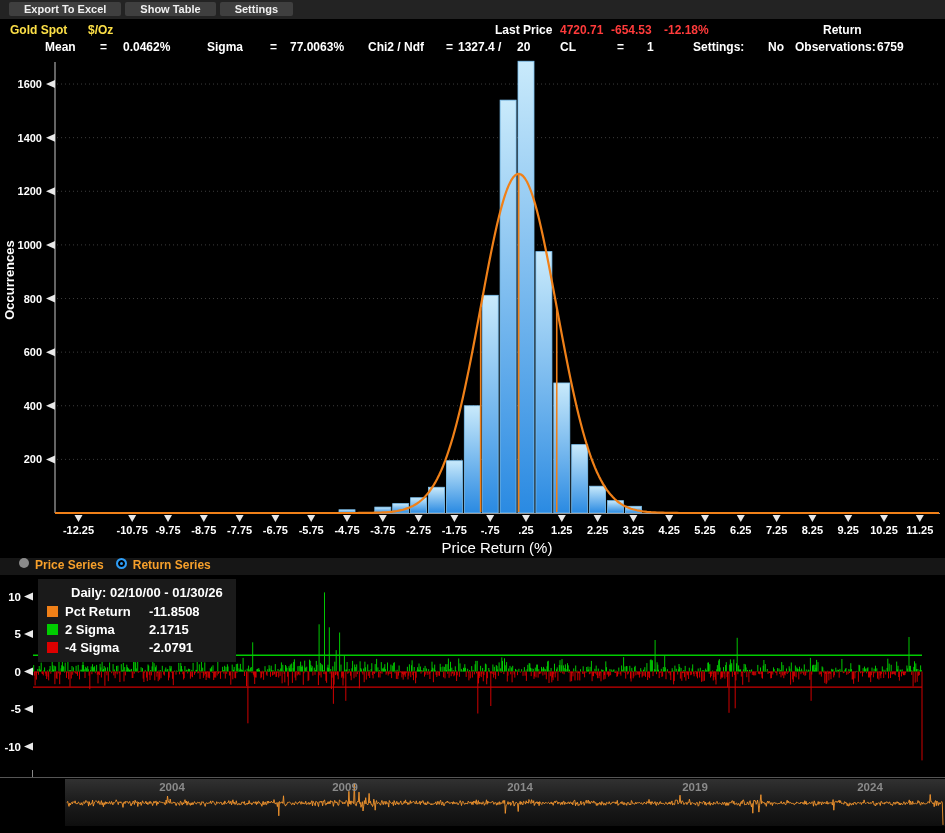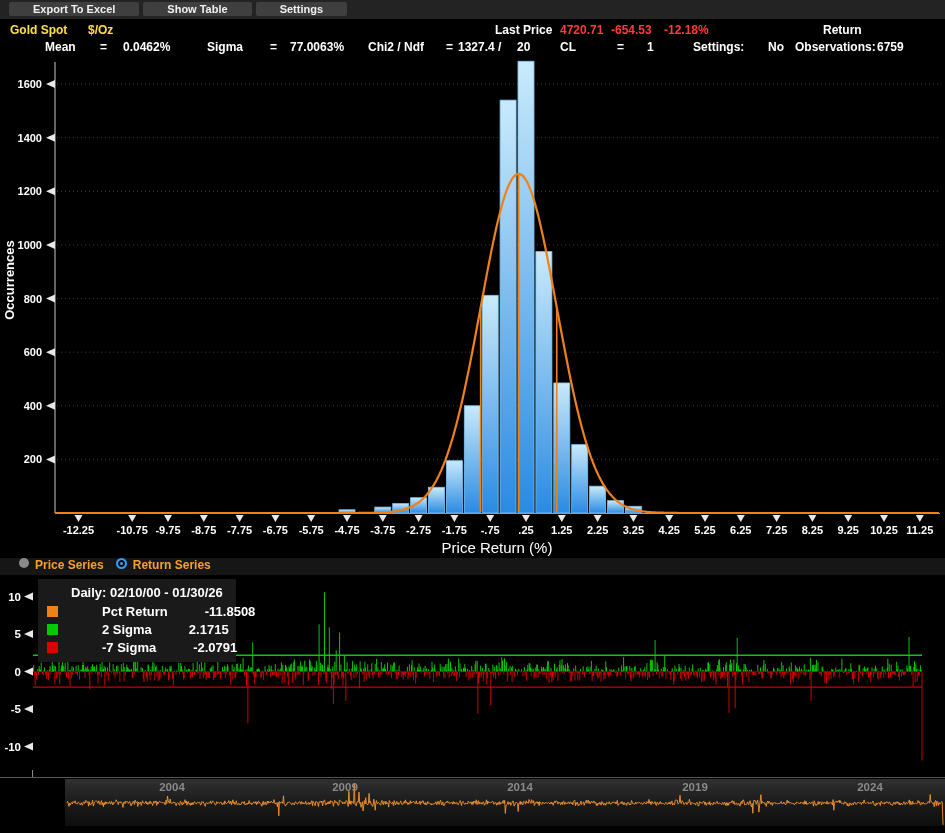--- a/index.html
+++ b/index.html
@@ -3,21 +3,21 @@
 <meta charset="utf-8">
 <style>
   html,body{margin:0;padding:0;background:#000;}
   body{width:945px;height:833px;overflow:hidden;font-family:"Liberation Sans",sans-serif;}
   .screen{position:relative;width:945px;height:833px;background:#000;}
 
   
   .toolbar{position:absolute;top:0;left:0;width:100%;height:19px;background:#232323;
            display:flex;gap:4px;padding:2px 0 0 9px;box-sizing:border-box;}
   .toolbar button{background:#3f3f3f;color:#f0f0f0;border:none;border-radius:2px;
-           font:700 11px "Liberation Sans",sans-serif;padding:0 24px;height:14px;line-height:14px;cursor:pointer;}
+           font:700 11px "Liberation Sans",sans-serif;padding:0 15px;height:14px;line-height:14px;cursor:pointer;}
 
   
   .hdr span{position:absolute;white-space:nowrap;font:700 12px "Liberation Sans",sans-serif;}
   .cyan{color:#fde047}.amber{color:#ffffff}.redv{color:#ff3b3b}.white{color:#fff}
 
   svg.chart{position:absolute;left:0;}
   #histChart{top:56px;}
   #returnChart{top:576px;}
 
   
@@ -25,21 +25,21 @@
              display:flex;padding-left:19px;box-sizing:border-box;}
   .radio{display:inline-block;border-radius:50%;box-sizing:border-box;}
   .radio.off{width:10px;height:10px;background:#8a8a8a;}
   .radio.on{width:11px;height:11px;border:2px solid #2f9df5;background:#2f9df5;box-shadow:inset 0 0 0 2px #000;}
   .rlabel{font:700 12px "Liberation Sans",sans-serif;color:#f7a02b;margin:0 12px 0 6px;}
 
   
   .tooltip{position:absolute;left:38px;top:579px;width:198px;background:#1a1a1a;
            padding:4px 9px 6px;box-sizing:border-box;z-index:5;}
   .tt-title{font:700 13px "Liberation Sans",sans-serif;color:#fff;height:19px;line-height:19px;white-space:nowrap;padding-left:24px;}
-  .tt-row{display:flex;align-items:center;height:18px;gap:37px;}
+  .tt-row{display:flex;align-items:center;height:18px;}
   .sw{width:11px;height:11px;margin-right:7px;flex:0 0 11px;}
   .tt-l{font:700 13px "Liberation Sans",sans-serif;color:#fff;width:84px;white-space:nowrap;}
   .tt-v{font:700 13px "Liberation Sans",sans-serif;color:#fff;white-space:nowrap;}
 
   
   .nav-sep{position:absolute;top:777px;left:0;width:945px;height:1px;background:#555;}
   .axis-stub{position:absolute;top:770px;left:32px;width:1px;height:7px;background:#888;}
   .navigator{position:absolute;top:779px;left:65px;width:880px;height:47px;
              background:linear-gradient(180deg,#313131,#1d1d1d 45%,#0e0e0e);text-align:right;}
   .navigator svg{display:block;}
@@ -231,21 +231,21 @@
       <span class="tt-l">Pct Return</span>
       <span class="tt-v">-11.8508</span>
     </div>
     <div class="tt-row">
       <span class="sw" style="background:#00cc00"></span>
       <span class="tt-l">2 Sigma</span>
       <span class="tt-v">2.1715</span>
     </div>
     <div class="tt-row">
       <span class="sw" style="background:#dd0000"></span>
-      <span class="tt-l">-7 Sigma</span>
+      <span class="tt-l">-4 Sigma</span>
       <span class="tt-v">-2.0791</span>
     </div>
   </div>
 
   <div class="nav-sep"></div>
   <div class="axis-stub"></div>
   <div class="navigator">
     <svg id="navChart" width="880" height="47" viewBox="0 0 880 47">
         <path d="M2.0 23.5L2.7 22.4L3.3 25.0L4.0 27.4L4.7 24.2L5.4 26.0L6.0 24.3L6.7 23.4L7.4 24.8L8.1 22.6L8.7 23.3L9.4 23.7L10.1 21.8L10.8 24.5L11.4 24.6L12.1 25.0L12.8 23.7L13.5 23.0L14.1 24.5L14.8 25.1L15.5 25.9L16.2 23.7L16.8 25.3L17.5 26.2L18.2 23.5L18.9 22.6L19.5 24.5L20.2 23.9L20.9 21.4L21.6 22.5L22.2 23.5L22.9 22.6L23.6 27.1L24.3 22.7L24.9 25.6L25.6 25.9L26.3 24.1L27.0 24.5L27.6 21.1L28.3 27.1L29.0 24.8L29.6 23.2L30.3 22.5L31.0 21.6L31.7 22.6L32.3 22.8L33.0 24.3L33.7 21.8L34.4 23.9L35.0 25.6L35.7 24.3L36.4 21.6L37.1 25.9L37.7 23.7L38.4 27.7L39.1 23.7L39.8 25.7L40.4 22.7L41.1 24.8L41.8 23.0L42.5 24.2L43.1 24.2L43.8 24.5L44.5 22.6L45.2 24.6L45.8 25.1L46.5 22.4L47.2 23.9L47.9 25.9L48.5 23.5L49.2 24.0L49.9 23.5L50.6 22.4L51.2 20.8L51.9 22.4L52.6 23.5L53.3 25.6L53.9 22.8L54.6 23.2L55.3 23.9L55.9 22.7L56.6 23.5L57.3 25.0L58.0 28.4L58.6 23.7L59.3 22.8L60.0 24.7L60.7 22.2L61.3 22.9L62.0 23.1L62.7 22.7L63.4 24.4L64.0 23.8L64.7 22.4L65.4 24.8L66.1 26.9L66.7 24.6L67.4 24.9L68.1 22.1L68.8 23.0L69.4 25.5L70.1 21.2L70.8 23.6L71.5 23.4L72.1 22.6L72.8 27.5L73.5 23.0L74.2 24.3L74.8 24.9L75.5 23.0L76.2 26.4L76.9 24.1L77.5 21.8L78.2 23.8L78.9 24.0L79.6 24.4L80.2 24.1L80.9 22.2L81.6 25.0L82.2 23.5L82.9 25.7L83.6 24.4L84.3 22.6L84.9 24.7L85.6 22.5L86.3 24.0L87.0 24.4L87.6 26.6L88.3 24.1L89.0 22.2L89.7 23.9L90.3 23.6L91.0 21.9L91.7 26.4L92.4 22.9L93.0 25.0L93.7 23.7L94.4 22.3L95.1 22.9L95.7 23.2L96.4 23.3L97.1 23.6L97.8 23.5L98.4 24.2L99.1 23.4L99.8 25.6L100.5 25.6L101.1 21.0L101.8 24.5L102.5 17.0L103.2 21.8L103.8 23.2L104.5 24.2L105.2 20.0L105.9 24.3L106.5 24.1L107.2 24.1L107.9 24.1L108.5 22.9L109.2 23.9L109.9 23.2L110.6 25.8L111.2 26.6L111.9 24.3L112.6 23.6L113.3 24.1L113.9 25.5L114.6 26.4L115.3 22.3L116.0 22.6L116.6 24.8L117.3 26.1L118.0 23.6L118.7 25.0L119.3 22.7L120.0 20.7L120.7 24.1L121.4 22.0L122.0 26.2L122.7 22.9L123.4 22.5L124.1 25.3L124.7 24.4L125.4 26.4L126.1 23.8L126.8 26.0L127.4 23.6L128.1 25.6L128.8 24.0L129.5 22.6L130.1 23.9L130.8 24.7L131.5 25.0L132.2 23.5L132.8 23.0L133.5 23.9L134.2 23.5L134.8 23.4L135.5 26.2L136.2 25.5L136.9 22.6L137.5 23.3L138.2 22.7L138.9 24.3L139.6 25.8L140.2 27.4L140.9 24.1L141.6 23.8L142.3 24.0L142.9 24.8L143.6 23.8L144.3 23.9L145.0 24.0L145.6 21.9L146.3 24.7L147.0 23.5L147.7 21.9L148.3 22.6L149.0 23.5L149.7 24.7L150.4 26.0L151.0 25.6L151.7 22.7L152.4 24.2L153.1 23.6L153.7 23.6L154.4 24.5L155.1 23.3L155.8 23.4L156.4 23.4L157.1 25.8L157.8 25.2L158.5 23.6L159.1 25.4L159.8 21.9L160.5 24.0L161.2 24.8L161.8 24.4L162.5 23.6L163.2 23.6L163.8 21.6L164.5 24.5L165.2 24.3L165.9 22.2L166.5 25.8L167.2 23.8L167.9 20.8L168.6 24.4L169.2 23.1L169.9 25.6L170.6 25.0L171.3 21.8L171.9 24.6L172.6 26.1L173.3 25.3L174.0 24.2L174.6 25.6L175.3 25.3L176.0 25.7L176.7 23.2L177.3 23.4L178.0 22.8L178.7 24.4L179.4 22.5L180.0 26.1L180.7 25.5L181.4 24.4L182.1 25.5L182.7 24.1L183.4 25.0L184.1 21.5L184.8 24.6L185.4 24.3L186.1 23.9L186.8 25.8L187.5 24.2L188.1 24.1L188.8 22.8L189.5 23.7L190.1 24.5L190.8 22.6L191.5 25.7L192.2 22.9L192.8 24.6L193.5 22.2L194.2 22.8L194.9 24.1L195.5 25.0L196.2 24.9L196.9 27.3L197.6 24.1L198.2 22.3L198.9 25.9L199.6 23.6L200.3 22.9L200.9 25.6L201.6 25.7L202.3 22.2L203.0 24.4L203.6 22.1L204.3 23.9L205.0 23.2L205.7 23.7L206.3 22.1L207.0 23.3L207.7 23.6L208.4 23.7L209.0 20.6L209.7 23.9L210.4 25.1L211.1 23.6L211.7 24.1L212.4 27.6L213.1 23.3L213.8 36.8L214.4 22.5L215.1 23.5L215.8 24.2L216.4 23.1L217.1 22.9L217.8 24.4L218.5 16.8L219.1 24.8L219.8 25.3L220.5 27.1L221.2 25.5L221.8 25.5L222.5 23.4L223.2 23.3L223.9 23.5L224.5 23.1L225.2 23.6L225.9 24.2L226.6 25.7L227.2 25.4L227.9 23.8L228.6 24.5L229.3 26.0L229.9 24.2L230.6 22.7L231.3 23.8L232.0 24.8L232.6 25.1L233.3 23.4L234.0 23.9L234.7 22.4L235.3 23.3L236.0 25.3L236.7 22.6L237.4 23.6L238.0 25.0L238.7 23.7L239.4 24.8L240.1 24.6L240.7 22.2L241.4 25.4L242.1 25.3L242.7 24.3L243.4 23.4L244.1 25.5L244.8 23.7L245.4 25.1L246.1 23.3L246.8 21.7L247.5 26.9L248.1 22.3L248.8 23.8L249.5 24.6L250.2 26.7L250.8 22.4L251.5 22.7L252.2 23.1L252.9 25.3L253.5 27.5L254.2 22.7L254.9 23.2L255.6 22.3L256.2 23.6L256.9 22.0L257.6 26.8L258.3 23.2L258.9 21.6L259.6 21.0L260.3 25.5L261.0 26.2L261.6 24.2L262.3 25.0L263.0 22.7L263.7 24.7L264.3 22.6L265.0 24.9L265.7 21.6L266.4 22.9L267.0 22.5L267.7 22.8L268.4 27.3L269.0 24.4L269.7 21.3L270.4 23.0L271.1 24.1L271.7 22.8L272.4 24.1L273.1 26.4L273.8 26.1L274.4 21.1L275.1 21.4L275.8 22.4L276.5 23.1L277.1 22.7L277.8 25.0L278.5 24.1L279.2 23.1L279.8 24.8L280.5 23.6L281.2 21.4L281.9 22.3L282.5 24.1L283.2 27.4L283.9 12.3L284.6 24.9L285.2 21.9L285.9 25.5L286.6 22.2L287.3 22.5L287.9 23.7L288.6 24.6L289.3 4.5L290.0 24.7L290.6 26.3L291.3 26.8L292.0 23.0L292.7 22.3L293.3 23.1L294.0 13.1L294.7 24.5L295.3 23.4L296.0 28.3L296.7 25.5L297.4 22.7L298.0 32.0L298.7 27.2L299.4 21.6L300.1 24.9L300.7 18.7L301.4 24.7L302.1 25.0L302.8 25.9L303.4 24.1L304.1 14.4L304.8 24.0L305.5 22.3L306.1 25.5L306.8 25.2L307.5 27.5L308.2 25.7L308.8 20.2L309.5 23.6L310.2 31.2L310.9 23.5L311.5 21.6L312.2 24.6L312.9 24.3L313.6 23.4L314.2 24.2L314.9 25.0L315.6 26.2L316.3 23.2L316.9 21.4L317.6 23.9L318.3 25.7L319.0 22.3L319.6 22.9L320.3 25.3L321.0 22.2L321.6 24.7L322.3 24.1L323.0 23.8L323.7 28.1L324.3 21.5L325.0 23.1L325.7 23.5L326.4 24.3L327.0 24.7L327.7 23.3L328.4 26.6L329.1 21.6L329.7 23.0L330.4 26.0L331.1 24.1L331.8 22.3L332.4 25.1L333.1 23.6L333.8 25.6L334.5 24.2L335.1 23.4L335.8 21.9L336.5 24.9L337.2 25.7L337.8 24.4L338.5 24.6L339.2 22.2L339.9 24.3L340.5 20.9L341.2 23.9L341.9 23.0L342.6 25.5L343.2 23.7L343.9 25.5L344.6 24.4L345.3 21.7L345.9 24.5L346.6 23.2L347.3 23.3L347.9 23.0L348.6 22.2L349.3 23.4L350.0 24.8L350.6 24.5L351.3 21.8L352.0 25.0L352.7 24.6L353.3 23.8L354.0 24.6L354.7 22.3L355.4 25.6L356.0 22.6L356.7 23.9L357.4 21.9L358.1 21.7L358.7 24.5L359.4 23.8L360.1 25.8L360.8 23.6L361.4 25.9L362.1 25.0L362.8 22.5L363.5 24.3L364.1 24.1L364.8 24.3L365.5 25.5L366.2 24.6L366.8 26.0L367.5 24.9L368.2 24.7L368.9 25.3L369.5 24.4L370.2 24.3L370.9 22.8L371.6 25.9L372.2 25.0L372.9 22.2L373.6 24.4L374.2 25.4L374.9 22.5L375.6 21.2L376.3 24.9L376.9 26.1L377.6 22.9L378.3 24.3L379.0 26.9L379.6 25.5L380.3 23.8L381.0 22.9L381.7 23.5L382.3 22.0L383.0 23.6L383.7 22.8L384.4 24.5L385.0 23.7L385.7 24.2L386.4 23.8L387.1 23.1L387.7 25.2L388.4 22.6L389.1 24.8L389.8 23.3L390.4 24.3L391.1 24.8L391.8 23.4L392.5 24.6L393.1 25.8L393.8 24.3L394.5 23.6L395.2 21.6L395.8 23.1L396.5 26.6L397.2 23.3L397.9 22.3L398.5 23.7L399.2 24.8L399.9 25.4L400.5 23.9L401.2 25.0L401.9 24.3L402.6 25.1L403.2 22.1L403.9 22.9L404.6 24.1L405.3 23.8L405.9 22.8L406.6 25.4L407.3 22.9L408.0 25.7L408.6 22.2L409.3 23.6L410.0 22.2L410.7 24.6L411.3 20.8L412.0 25.6L412.7 23.4L413.4 21.6L414.0 25.2L414.7 23.1L415.4 24.5L416.1 23.6L416.7 25.2L417.4 24.9L418.1 22.7L418.8 23.7L419.4 26.3L420.1 24.9L420.8 24.0L421.5 20.8L422.1 25.3L422.8 22.0L423.5 23.9L424.2 23.4L424.8 23.7L425.5 23.9L426.2 23.1L426.8 23.3L427.5 22.2L428.2 23.1L428.9 25.3L429.5 24.1L430.2 23.3L430.9 24.3L431.6 26.2L432.2 23.7L432.9 25.7L433.6 24.1L434.3 22.7L434.9 25.5L435.6 23.6L436.3 24.0L437.0 24.7L437.6 22.2L438.3 21.4L439.0 24.5L439.7 21.4L440.3 34.4L441.0 26.9L441.7 25.6L442.4 25.1L443.0 22.6L443.7 25.4L444.4 24.6L445.1 23.1L445.7 26.4L446.4 24.9L447.1 23.7L447.8 22.0L448.4 22.3L449.1 27.1L449.8 25.6L450.5 24.1L451.1 23.1L451.8 23.7L452.5 24.4L453.2 32.5L453.8 24.3L454.5 24.6L455.2 22.3L455.8 25.5L456.5 22.9L457.2 24.9L457.9 25.9L458.5 22.4L459.2 22.7L459.9 23.5L460.6 25.1L461.2 21.8L461.9 24.0L462.6 23.2L463.3 24.3L463.9 20.5L464.6 21.4L465.3 23.8L466.0 24.6L466.6 20.7L467.3 22.5L468.0 24.0L468.7 21.7L469.3 26.5L470.0 25.0L470.7 23.3L471.4 24.1L472.0 22.6L472.7 24.7L473.4 23.0L474.1 26.7L474.7 22.6L475.4 24.1L476.1 24.7L476.8 25.5L477.4 23.4L478.1 23.9L478.8 23.6L479.5 24.9L480.1 23.9L480.8 23.3L481.5 24.0L482.1 24.3L482.8 24.0L483.5 23.4L484.2 24.0L484.8 25.1L485.5 23.9L486.2 22.9L486.9 25.0L487.5 23.8L488.2 26.3L488.9 23.4L489.6 22.3L490.2 24.0L490.9 21.9L491.6 22.0L492.3 23.1L492.9 25.1L493.6 23.2L494.3 23.9L495.0 23.4L495.6 25.8L496.3 25.2L497.0 23.0L497.7 25.5L498.3 22.3L499.0 22.3L499.7 25.5L500.4 23.4L501.0 24.6L501.7 24.3L502.4 24.5L503.1 22.9L503.7 23.3L504.4 25.0L505.1 22.9L505.8 23.3L506.4 24.8L507.1 23.5L507.8 25.9L508.4 22.7L509.1 21.5L509.8 21.3L510.5 26.8L511.1 23.7L511.8 25.2L512.5 23.1L513.2 26.7L513.8 25.5L514.5 26.1L515.2 24.7L515.9 22.1L516.5 25.5L517.2 24.4L517.9 23.5L518.6 23.0L519.2 26.3L519.9 24.1L520.6 22.4L521.3 21.2L521.9 24.3L522.6 22.5L523.3 21.0L524.0 24.5L524.6 22.5L525.3 24.7L526.0 23.2L526.7 22.2L527.3 23.4L528.0 24.1L528.7 22.0L529.4 22.5L530.0 24.3L530.7 23.5L531.4 26.5L532.1 24.3L532.7 26.4L533.4 24.4L534.1 25.2L534.7 23.2L535.4 24.0L536.1 26.2L536.8 22.5L537.4 24.3L538.1 23.8L538.8 26.2L539.5 24.4L540.1 24.5L540.8 26.2L541.5 23.4L542.2 24.0L542.8 24.1L543.5 24.6L544.2 22.7L544.9 24.6L545.5 25.4L546.2 24.1L546.9 24.3L547.6 22.9L548.2 23.7L548.9 22.8L549.6 23.5L550.3 24.7L550.9 22.9L551.6 24.5L552.3 21.4L553.0 26.4L553.6 25.1L554.3 25.2L555.0 24.4L555.7 23.3L556.3 24.5L557.0 22.5L557.7 24.9L558.4 25.7L559.0 23.3L559.7 25.6L560.4 25.1L561.0 24.4L561.7 26.4L562.4 23.5L563.1 23.7L563.7 23.6L564.4 26.0L565.1 24.9L565.8 25.8L566.4 21.5L567.1 22.9L567.8 24.8L568.5 24.6L569.1 25.3L569.8 25.0L570.5 23.4L571.2 24.9L571.8 23.5L572.5 23.8L573.2 23.9L573.9 23.6L574.5 23.5L575.2 24.3L575.9 24.4L576.6 23.8L577.2 25.3L577.9 25.2L578.6 24.7L579.3 23.0L579.9 24.0L580.6 24.6L581.3 25.0L582.0 22.5L582.6 23.6L583.3 24.2L584.0 20.4L584.7 24.3L585.3 22.8L586.0 25.7L586.7 22.7L587.3 22.7L588.0 24.7L588.7 24.5L589.4 24.1L590.0 22.6L590.7 25.7L591.4 26.5L592.1 23.1L592.7 23.8L593.4 25.7L594.1 25.2L594.8 22.9L595.4 22.6L596.1 24.9L596.8 23.9L597.5 24.7L598.1 24.3L598.8 24.8L599.5 25.5L600.2 24.6L600.8 23.2L601.5 23.8L602.2 25.4L602.9 25.1L603.5 23.6L604.2 25.0L604.9 22.9L605.6 25.3L606.2 23.9L606.9 21.9L607.6 26.1L608.3 24.5L608.9 25.4L609.6 25.7L610.3 21.2L611.0 21.0L611.6 21.2L612.3 21.2L613.0 25.1L613.6 24.2L614.3 23.4L615.0 16.2L615.7 23.5L616.3 24.7L617.0 21.7L617.7 22.3L618.4 23.5L619.0 25.6L619.7 24.4L620.4 24.2L621.1 23.3L621.7 25.4L622.4 25.2L623.1 22.9L623.8 23.6L624.4 20.2L625.1 23.0L625.8 25.9L626.5 24.1L627.1 23.4L627.8 24.2L628.5 24.4L629.2 24.2L629.8 24.9L630.5 26.1L631.2 23.9L631.9 23.2L632.5 23.8L633.2 27.2L633.9 26.3L634.6 22.6L635.2 23.9L635.9 23.3L636.6 24.1L637.3 24.7L637.9 23.5L638.6 22.1L639.3 22.9L639.9 25.7L640.6 23.1L641.3 26.3L642.0 24.4L642.6 24.4L643.3 23.6L644.0 25.4L644.7 22.6L645.3 26.3L646.0 24.2L646.7 24.7L647.4 24.9L648.0 25.8L648.7 23.1L649.4 24.3L650.1 24.9L650.7 24.8L651.4 23.3L652.1 22.3L652.8 24.6L653.4 25.2L654.1 24.1L654.8 23.9L655.5 24.6L656.1 25.2L656.8 25.7L657.5 23.3L658.2 24.3L658.8 25.5L659.5 23.1L660.2 24.1L660.9 26.6L661.5 23.7L662.2 26.4L662.9 23.7L663.6 26.3L664.2 23.8L664.9 23.3L665.6 23.7L666.2 23.9L666.9 21.8L667.6 21.8L668.3 24.6L668.9 22.2L669.6 25.5L670.3 25.1L671.0 24.6L671.6 23.8L672.3 26.2L673.0 25.4L673.7 24.3L674.3 26.0L675.0 27.2L675.7 23.4L676.4 22.4L677.0 24.8L677.7 21.3L678.4 20.9L679.1 23.0L679.7 25.9L680.4 25.5L681.1 25.6L681.8 25.3L682.4 22.9L683.1 24.5L683.8 25.8L684.5 22.4L685.1 21.7L685.8 25.4L686.5 27.9L687.2 24.5L687.8 34.2L688.5 22.3L689.2 21.0L689.9 22.4L690.5 21.9L691.2 25.3L691.9 24.1L692.5 21.0L693.2 24.8L693.9 33.1L694.6 26.2L695.2 22.0L695.9 15.7L696.6 24.7L697.3 22.5L697.9 23.5L698.6 23.6L699.3 23.5L700.0 25.3L700.6 24.4L701.3 27.3L702.0 23.5L702.7 22.1L703.3 24.3L704.0 22.2L704.7 23.0L705.4 25.4L706.0 23.6L706.7 24.1L707.4 26.6L708.1 23.6L708.7 24.4L709.4 23.7L710.1 23.5L710.8 24.8L711.4 24.3L712.1 24.9L712.8 25.0L713.5 24.1L714.1 24.9L714.8 24.1L715.5 24.1L716.2 22.4L716.8 24.5L717.5 24.6L718.2 24.7L718.8 23.0L719.5 24.6L720.2 25.5L720.9 25.7L721.5 22.5L722.2 21.2L722.9 24.1L723.6 22.2L724.2 23.9L724.9 24.0L725.6 23.4L726.3 24.6L726.9 24.2L727.6 24.4L728.3 24.3L729.0 25.7L729.6 25.6L730.3 24.2L731.0 24.7L731.7 23.0L732.3 23.4L733.0 24.1L733.7 24.2L734.4 24.4L735.0 25.0L735.7 23.2L736.4 24.0L737.1 23.3L737.7 24.6L738.4 23.6L739.1 25.4L739.8 21.7L740.4 25.0L741.1 22.4L741.8 25.7L742.5 24.7L743.1 24.9L743.8 24.4L744.5 23.3L745.2 24.6L745.8 24.1L746.5 24.2L747.2 22.7L747.8 23.3L748.5 27.2L749.2 21.8L749.9 23.8L750.5 26.0L751.2 26.6L751.9 25.0L752.6 25.2L753.2 22.5L753.9 25.4L754.6 23.0L755.3 23.3L755.9 23.4L756.6 26.0L757.3 22.8L758.0 23.7L758.6 24.7L759.3 23.3L760.0 24.3L760.7 23.8L761.3 24.8L762.0 22.2L762.7 25.1L763.4 24.9L764.0 23.5L764.7 24.3L765.4 23.8L766.1 23.5L766.7 23.7L767.4 26.1L768.1 20.6L768.8 31.2L769.4 24.7L770.1 22.5L770.8 22.3L771.5 22.4L772.1 23.6L772.8 22.3L773.5 23.1L774.1 21.1L774.8 24.0L775.5 21.7L776.2 24.0L776.8 24.7L777.5 23.9L778.2 24.7L778.9 25.3L779.5 22.7L780.2 23.0L780.9 24.3L781.6 23.8L782.2 26.8L782.9 24.6L783.6 27.1L784.3 26.7L784.9 23.8L785.6 24.6L786.3 26.2L787.0 24.4L787.6 24.6L788.3 25.9L789.0 23.3L789.7 23.6L790.3 23.5L791.0 25.5L791.7 24.9L792.4 23.9L793.0 23.1L793.7 23.8L794.4 24.2L795.1 23.6L795.7 23.7L796.4 25.5L797.1 23.4L797.8 23.8L798.4 24.1L799.1 20.9L799.8 23.8L800.4 24.4L801.1 24.4L801.8 23.7L802.5 23.4L803.1 23.1L803.8 24.8L804.5 24.1L805.2 24.7L805.8 23.4L806.5 24.4L807.2 23.6L807.9 22.0L808.5 23.4L809.2 26.0L809.9 25.9L810.6 27.0L811.2 23.9L811.9 25.7L812.6 24.3L813.3 23.9L813.9 23.9L814.6 24.0L815.3 26.5L816.0 22.3L816.6 22.5L817.3 24.4L818.0 24.2L818.7 24.2L819.3 25.2L820.0 23.2L820.7 24.3L821.4 22.8L822.0 23.4L822.7 23.2L823.4 24.5L824.1 23.2L824.7 23.0L825.4 25.5L826.1 25.5L826.7 25.3L827.4 26.6L828.1 24.9L828.8 23.0L829.4 24.2L830.1 25.4L830.8 23.3L831.5 24.4L832.1 22.6L832.8 24.2L833.5 23.2L834.2 25.8L834.8 23.9L835.5 26.0L836.2 24.2L836.9 25.0L837.5 25.7L838.2 24.6L838.9 22.7L839.6 23.5L840.2 25.6L840.9 23.9L841.6 23.6L842.3 24.7L842.9 24.0L843.6 23.1L844.3 20.9L845.0 25.7L845.6 22.1L846.3 24.1L847.0 25.6L847.7 22.3L848.3 24.7L849.0 24.7L849.7 24.6L850.4 24.2L851.0 24.7L851.7 24.9L852.4 24.2L853.0 21.5L853.7 23.5L854.4 22.6L855.1 25.3L855.7 26.2L856.4 23.5L857.1 23.7L857.8 25.2L858.4 23.5L859.1 24.5L859.8 24.9L860.5 24.9L861.1 24.9L861.8 24.4L862.5 24.1L863.2 22.5L863.8 23.2L864.5 24.2L865.2 15.5L865.9 22.6L866.5 22.6L867.2 23.7L867.9 24.8L868.6 23.8L869.2 27.7L869.9 22.9L870.6 21.5L871.3 26.7L871.9 22.0L872.6 23.4L873.3 26.5L874.0 23.4L874.6 25.1L875.3 24.9L876.0 23.6L876.7 22.5L877.3 23.6L878.0 45.9" fill="none" stroke="#f5962e" stroke-width="0.9"></path>
         <text x="107" y="12" text-anchor="middle" fill="#8a8a8a" font-family="Liberation Sans, sans-serif" font-size="11.5" font-weight="700">2004</text>

